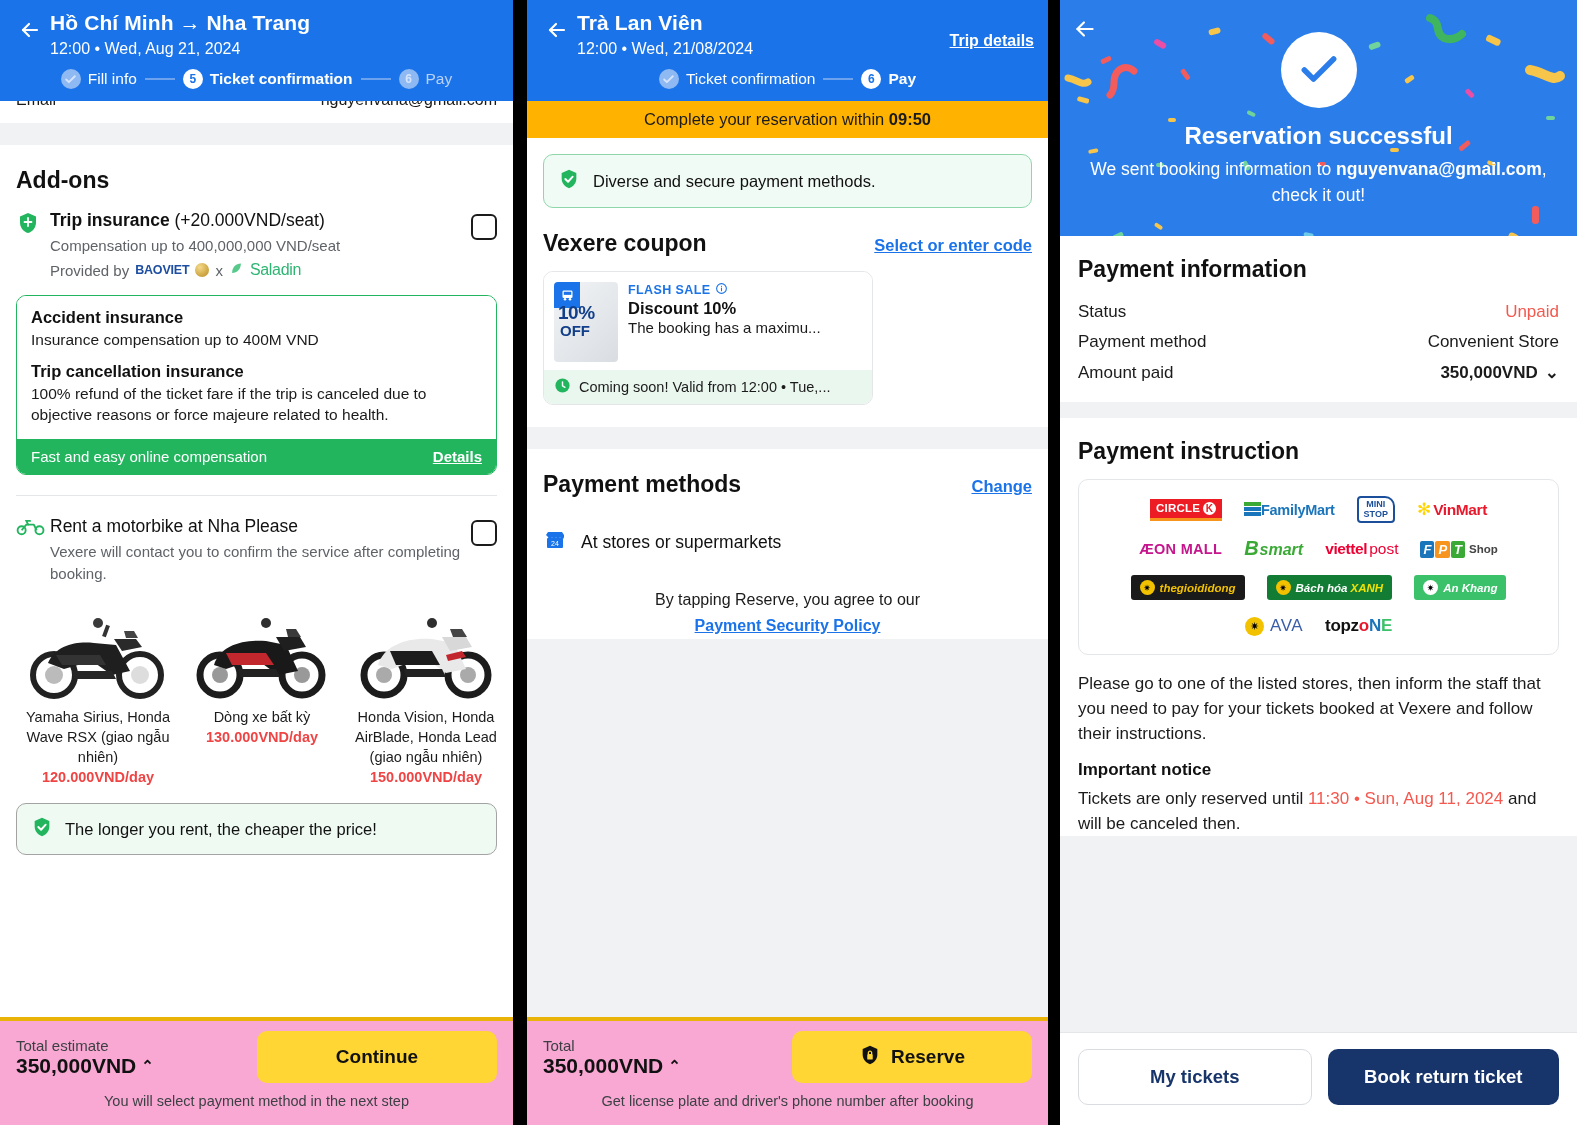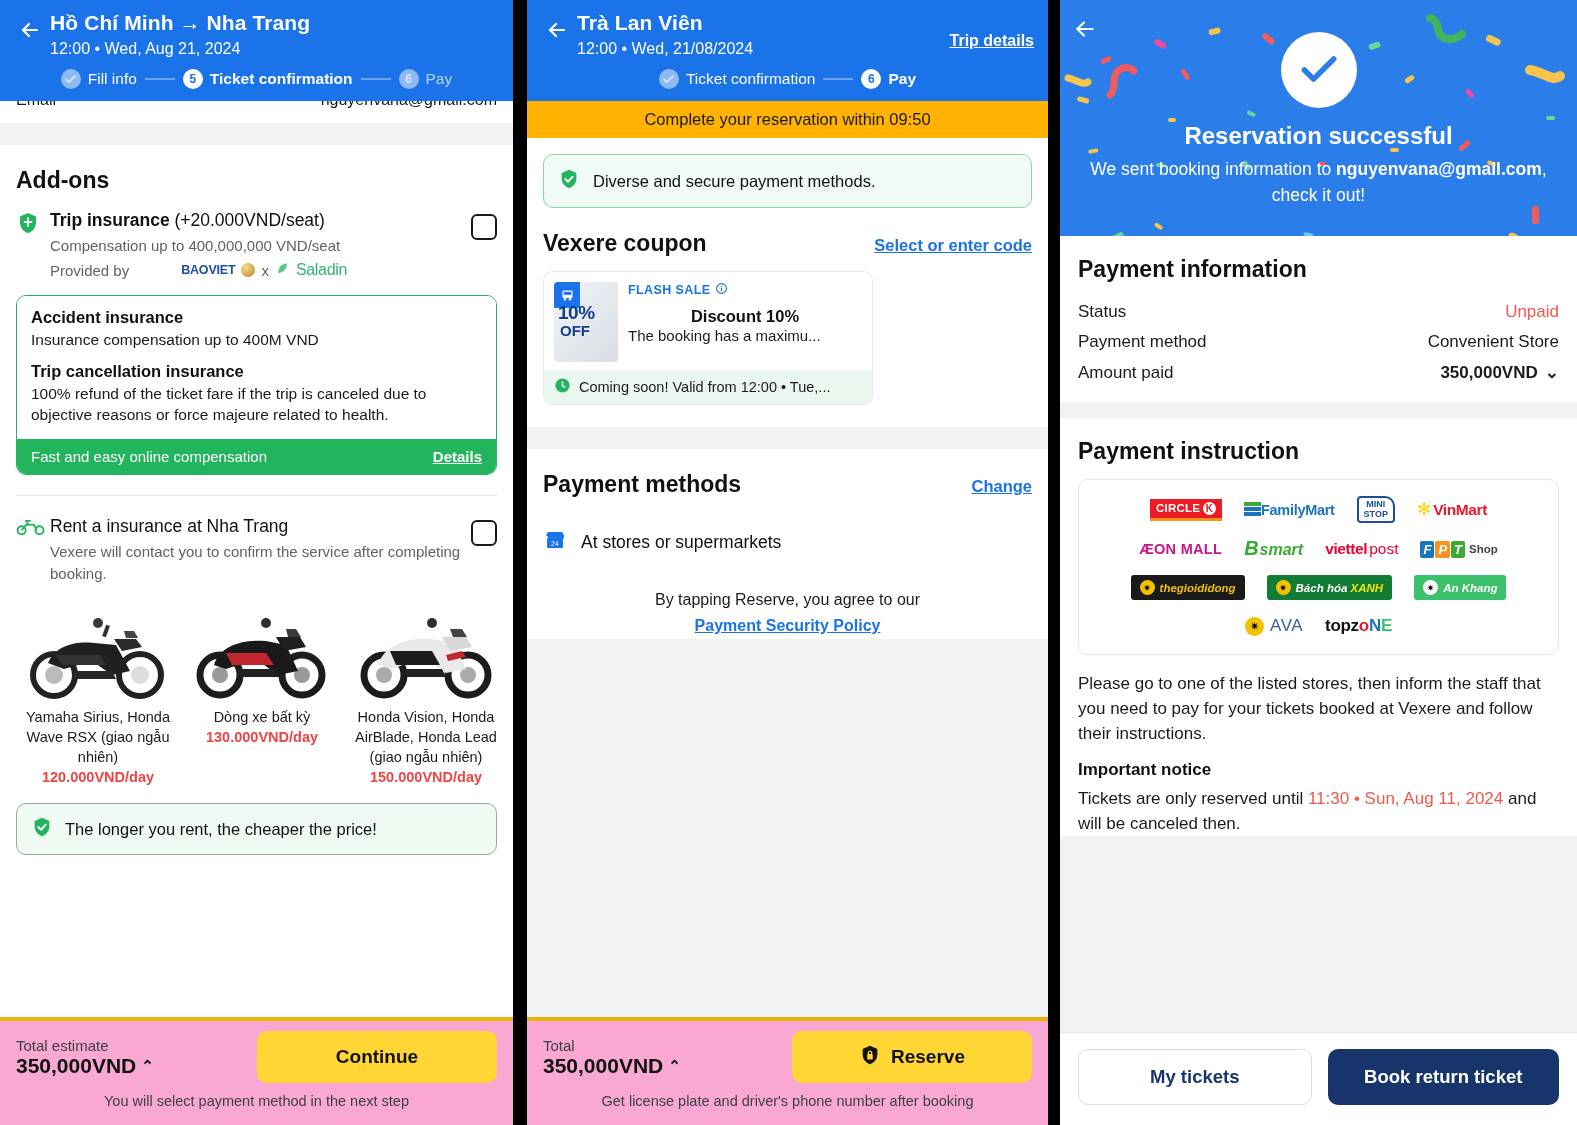--- a/index.html
+++ b/index.html
@@ -70,21 +70,21 @@
   .sec { padding: 0 16px; background: #fff; }
   .sec-title { font-size: 23px; font-weight: bold; color: #111; padding: 22px 0 14px 0; }
 
   .addon-row { display: flex; align-items: flex-start; }
   .addon-icon { width: 34px; flex: none; padding-top: 3px; }
   .addon-body { flex: 1; padding-right: 10px; }
   .addon-head { font-size: 17.5px; color: #111; line-height: 24px; }
   .addon-head b { font-weight: bold; }
   .addon-sub { font-size: 15px; color: #5f6368; line-height: 22px; margin-top: 3px; }
   .provided { display: flex; align-items: center; gap: 6px; font-size: 15px; color: #5f6368; margin-top: 4px; }
-  .baoviet { font-size: 12.5px; font-weight: bold; color: #1d4ea2; letter-spacing: -0.2px; margin-left: 46px; }
+  .baoviet { font-size: 12.5px; font-weight: bold; color: #1d4ea2; letter-spacing: -0.2px; }
   .bv-ball { width: 14px; height: 14px; border-radius: 50%;
     background: radial-gradient(circle at 35% 30%, #f5d98a, #b88b1e); display:inline-block; }
   .saladin { font-size: 16px; color: #2fb573; letter-spacing: -0.3px; }
   .chk {
     width: 26px; height: 26px; border: 2.5px solid #1b1b1b; border-radius: 6px;
     flex: none; margin-top: 6px; cursor: pointer; background: #fff;
   }
 
   .ins-card { border: 1px solid #22b55e; border-radius: 10px; margin-top: 16px; overflow: hidden; }
   .ins-body { padding: 12px 14px 14px 14px; background: #fff; }
@@ -128,21 +128,21 @@
     display: flex; align-items: center; justify-content: center; gap: 10px;
     font-family: "Liberation Sans", sans-serif;
   }
   .bot-note { text-align: center; font-size: 14.5px; color: #3c4043; padding-top: 10px; }
 
   
   .timer-bar {
     background: #ffb300; text-align: center; padding: 9px 0;
     font-size: 16.5px; color: #1b1b1b; flex: none;
   }
-  .timer-bar b { font-weight: normal; }
+  .timer-bar b { font-weight: bold; }
   .note-green {
     margin: 16px 16px 0 16px; border: 1px solid #8fd6ab; background: #f1fbf5;
     border-radius: 10px; padding: 13px 14px; display: flex; align-items: center; gap: 13px;
     font-size: 16.5px; color: #111;
   }
   .sec-head { display: flex; justify-content: space-between; align-items: baseline; }
   .link-blue { color: #1a73e8; font-weight: bold; font-size: 16.5px; text-decoration: underline; cursor: pointer; }
   .coupon {
     border: 1px solid #e4e6e9; border-radius: 10px; overflow: hidden; width: 330px; margin-top: 4px;
     cursor: pointer;
@@ -152,21 +152,21 @@
     background: linear-gradient(135deg,#f2f4f6,#d9dde2); border-radius: 4px; overflow:hidden; }
   .cp-bus { position:absolute; top:0; left:0; width: 26px; height: 26px; background:#1a73e8;
     display:flex; align-items:center; justify-content:center; }
   .cp-bus svg { width: 15px; height: 15px; }
   .cp-pct { position:absolute; left:4px; top:20px; font-size: 19px; font-weight: bold;
     color:#123f8a; letter-spacing:-.5px; }
   .cp-off { position:absolute; left:6px; top:40px; font-size: 15px; font-weight: bold; color:#123f8a; }
   .cp-meta { flex: 1; min-width: 0; }
   .cp-flash { font-size: 12.5px; font-weight: bold; color: #1a73e8; letter-spacing: .4px;
     display:flex; align-items:center; gap:5px; }
-  .cp-title { font-size: 16.5px; font-weight: bold; color: #111; margin-top: 9px; text-align: center; }
+  .cp-title { font-size: 16.5px; font-weight: bold; color: #111; margin-top: 1px; }
   .cp-desc { font-size: 15px; color: #1b1b1b; margin-top: 1px; white-space: nowrap; overflow: hidden; text-overflow: ellipsis; }
   .cp-foot { background: #eaf7ef; padding: 7px 10px; display: flex; align-items: center; gap: 8px;
     font-size: 14.5px; color: #1b1b1b; white-space: nowrap; overflow: hidden; }
   .pay-method { display: flex; align-items: center; gap: 14px; padding-top: 16px; font-size: 17.5px; color: #111; }
   .agree { text-align: center; font-size: 16px; color: #1b1b1b; padding-top: 30px; line-height: 26px; }
   .agree a { color: #1a73e8; font-weight: bold; text-decoration: underline; display: block; cursor: pointer; }
   .grayfill { flex: 1; background: #f1f2f4; }
 
   
   .success-hero {
@@ -351,21 +351,21 @@
       <div class="addon-row" style="margin-top:18px">
         <div class="addon-icon">
           <svg viewBox="0 0 32 20" width="30" height="19">
               <circle cx="6" cy="14" r="4.3" fill="none" stroke="#22b55e" stroke-width="2"></circle>
               <circle cx="25" cy="14" r="4.3" fill="none" stroke="#22b55e" stroke-width="2"></circle>
               <path d="M6 14l5-6h8l3 6" fill="none" stroke="#22b55e" stroke-width="2" stroke-linejoin="round"></path>
               <path d="M13 8l-2-4h4" fill="none" stroke="#22b55e" stroke-width="2" stroke-linecap="round"></path>
             </svg>
         </div>
         <div class="addon-body">
-          <div class="addon-head" style="font-size:17.5px">Rent a insurance at Nha Trang</div>
+          <div class="addon-head" style="font-size:17.5px">Rent a motorbike at Nha Please</div>
           <div class="addon-sub">Vexere will contact you to confirm the service after completing booking.</div>
         </div>
         <div class="chk"></div>
       </div>
 
       <div class="bikes">
         <div class="bike">
           <div class="bike-img">
             <svg viewBox="0 0 160 100">
                 <g fill="#2b2b2b">

